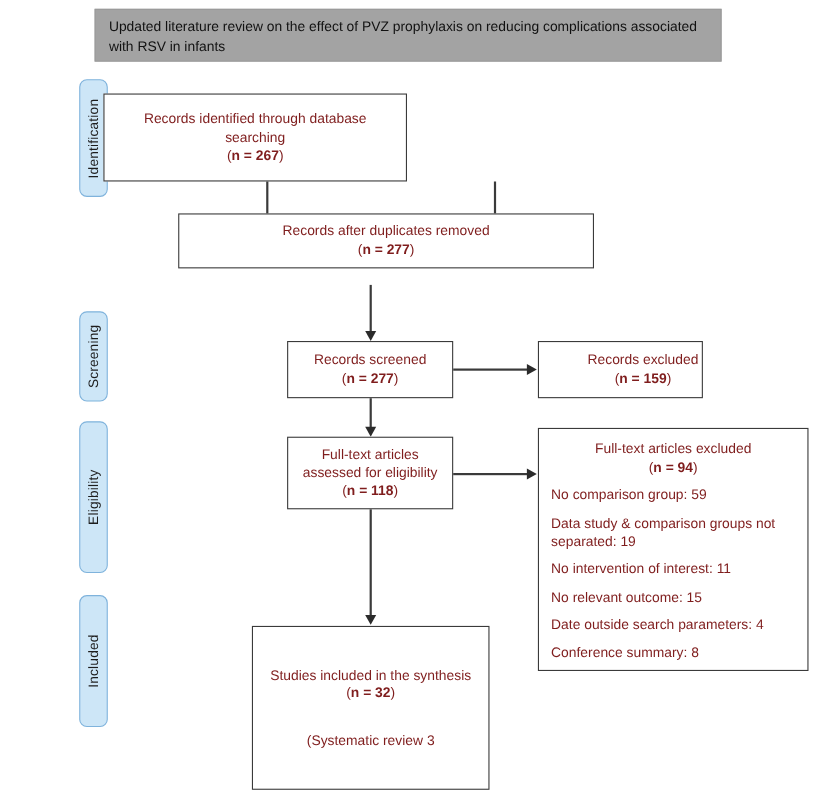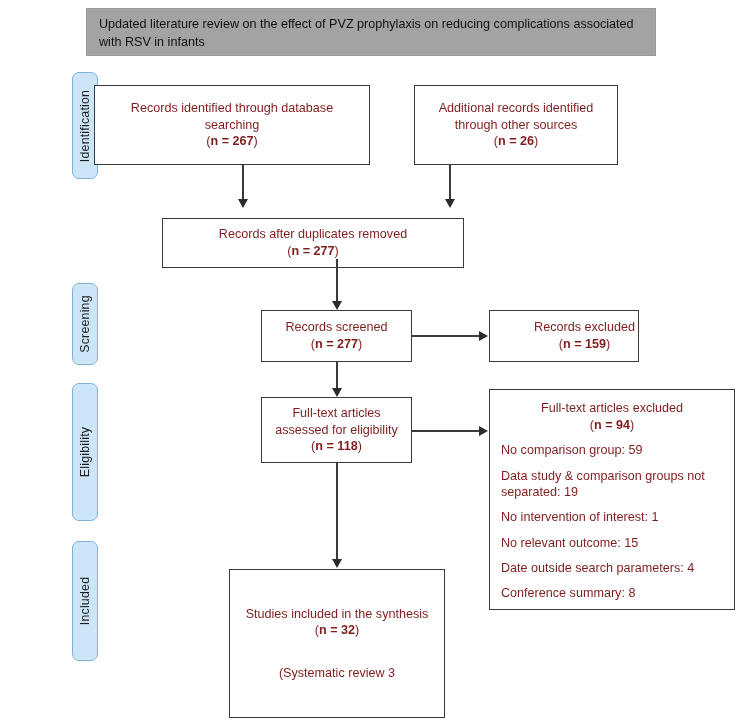--- a/index.html
+++ b/index.html
@@ -146,33 +146,28 @@
   <div class="stage" style="top:541px; height:120px;">
     <span class="stage-label">Included</span>
   </div>
 
   <div class="box" style="left:94px; top:85px; width:276px; height:80px;">
     <span class="line">Records identified through database</span>
     <span class="line">searching</span>
     <span class="line"><span>(</span><span class="nval">n = 267</span><span>)</span></span>
   </div>
 
-  <div class="box" style="left:414px; top:85px; width:204px; height:80px;">
-    <span class="line">Additional records identified</span>
-    <span class="line">through other sources</span>
-    <span class="line"><span>(</span><span class="nval">n = 26</span><span>)</span></span>
-  </div>
 
   <div class="vline" style="left:242px; top:165px; height:36px;"></div>
   <div class="arrow-down" style="left:237.5px; top:199px;"></div>
 
   <div class="vline" style="left:449px; top:165px; height:36px;"></div>
   <div class="arrow-down" style="left:444.5px; top:199px;"></div>
 
-  <div class="box" style="left:162px; top:218px; width:302px; height:50px;">
+  <div class="box" style="left:162px; top:194px; width:378px; height:50px;">
     <span class="line">Records after duplicates removed</span>
     <span class="line"><span>(</span><span class="nval">n = 277</span><span>)</span></span>
   </div>
 
   <div class="vline" style="left:336px; top:259px; height:44px;"></div>
   <div class="arrow-down" style="left:331.5px; top:301px;"></div>
 
   <div class="box" style="left:261px; top:310px; width:151px; height:52px;">
     <span class="line">Records screened</span>
     <span class="line"><span>(</span><span class="nval">n = 277</span><span>)</span></span>
@@ -198,21 +193,21 @@
   <div class="hline" style="left:412px; top:430px; width:68px;"></div>
   <div class="arrow-right" style="left:479px; top:425.5px;"></div>
 
   <div class="box" id="excluded-detail-box" style="left:489px; top:389px; width:246px; height:221px;">
     <div class="head">
       <span class="line">Full-text articles excluded</span>
       <span class="line"><span>(</span><span class="nval">n = 94</span><span>)</span></span>
     </div>
     <div class="reason">No comparison group: 59</div>
     <div class="reason">Data study &amp; comparison groups not separated: 19</div>
-    <div class="reason">No intervention of interest: 1</div>
+    <div class="reason">No intervention of interest: 11</div>
     <div class="reason">No relevant outcome: 15</div>
     <div class="reason">Date outside search parameters: 4</div>
     <div class="reason">Conference summary: 8</div>
   </div>
 
   <div class="vline" style="left:336px; top:463px; height:98px;"></div>
   <div class="arrow-down" style="left:331.5px; top:559px;"></div>
 
   <div class="box" id="included-box" style="left:229px; top:569px; width:216px; height:149px;">
     <span class="line">Studies included in the synthesis</span>

